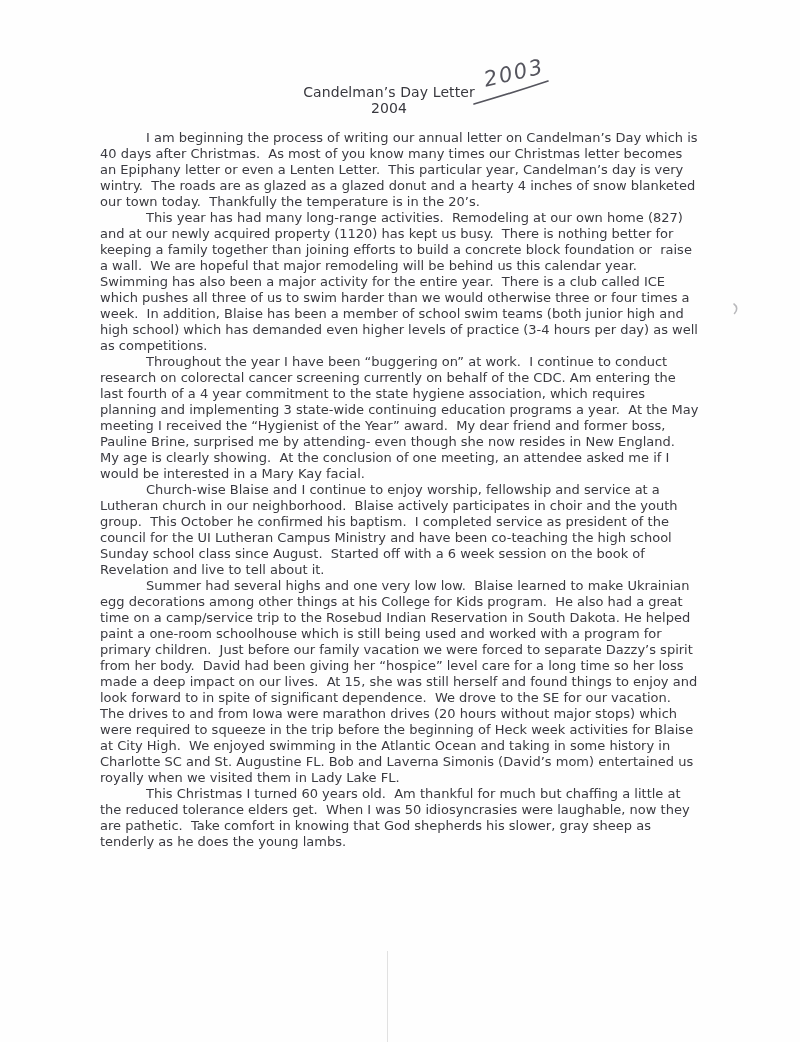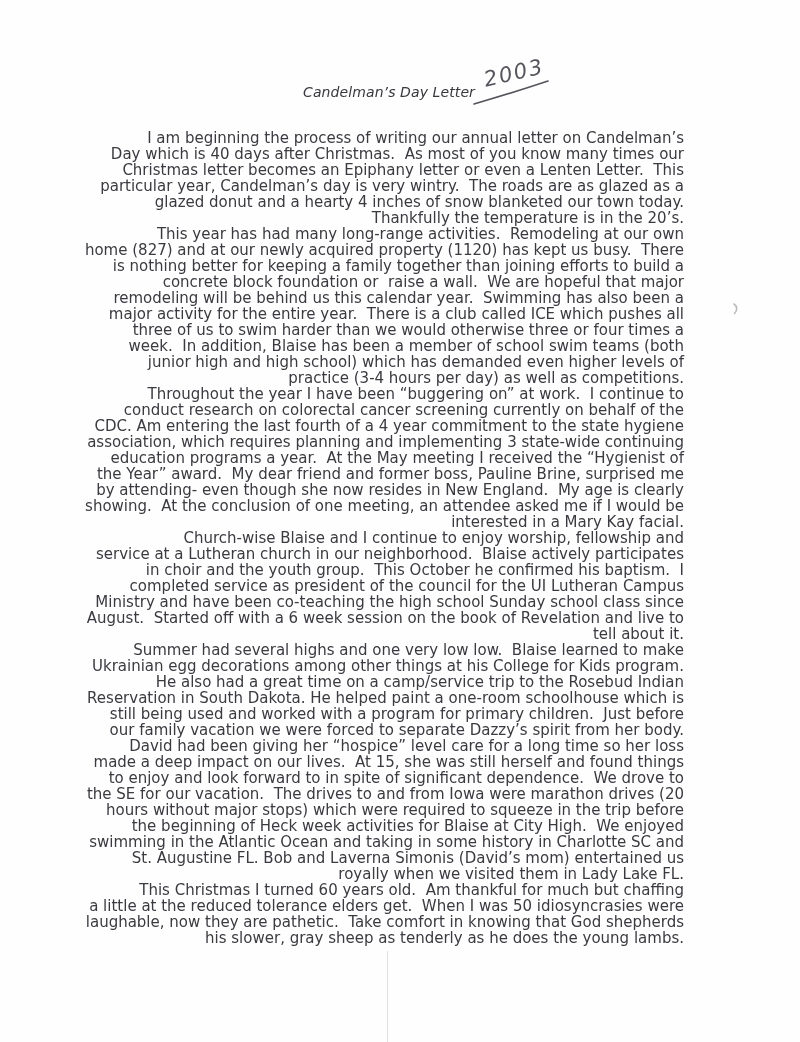--- a/index.html
+++ b/index.html
@@ -19,44 +19,43 @@
   .title-block {
     position: absolute;
     top: 85px;
     left: 0;
     width: 778px;
     text-align: center;
     font-size: 14px;
     line-height: 15.5px;
     letter-spacing: 0.1px;
     color: #38383e;
-    font-style: italic;
   }
   .hand-annotation {
     position: absolute;
     left: 462px;
     top: 48px;
     width: 104px;
     height: 64px;
   }
   .hand-annotation text {
     font-family: "DejaVu Sans", sans-serif;
     font-style: italic;
     font-size: 21px;
     letter-spacing: 2px;
     fill: #55555e;
   }
   .body-text {
     position: absolute;
     top: 130px;
-    left: 84px;
+    left: 100px;
     width: 600px;
-    font-size: 15px;
+    font-size: 13px;
     line-height: 16px;
-    text-align: right;
+    text-align: left;
     color: #3a3a40;
   }
   .body-text p {
     margin: 0;
     text-indent: 46px;
     white-space: pre-wrap;
   }
   .scan-speck {
     position: absolute;
     left: 731px;
@@ -75,20 +74,21 @@
     opacity: 0.55;
   }
 </style>
 </head>
 <body>
 
 <div class="page">
 
   <div class="title-block">
     <div>Candelman’s Day Letter</div>
+    <div>2004</div>
   </div>
 
   <svg class="hand-annotation" viewBox="0 0 104 64">
     <text x="22" y="32" transform="rotate(-13 52 28)">2003</text>
     <path d="M12,56 C 36,49 62,41 86,33" stroke="#55555e" stroke-width="1.7" fill="none" stroke-linecap="round"></path>
   </svg>
 
   <div class="body-text">
     <p>I am beginning the process of writing our annual letter on Candelman’s Day which is 40 days after Christmas.  As most of you know many times our Christmas letter becomes an Epiphany letter or even a Lenten Letter.  This particular year, Candelman’s day is very wintry.  The roads are as glazed as a glazed donut and a hearty 4 inches of snow blanketed our town today.  Thankfully the temperature is in the 20’s.</p>
     <p>This year has had many long-range activities.  Remodeling at our own home (827) and at our newly acquired property (1120) has kept us busy.  There is nothing better for keeping a family together than joining efforts to build a concrete block foundation or  raise a wall.  We are hopeful that major remodeling will be behind us this calendar year.  Swimming has also been a major activity for the entire year.  There is a club called ICE which pushes all three of us to swim harder than we would otherwise three or four times a week.  In addition, Blaise has been a member of school swim teams (both junior high and high school) which has demanded even higher levels of practice (3-4 hours per day) as well as competitions.</p>

